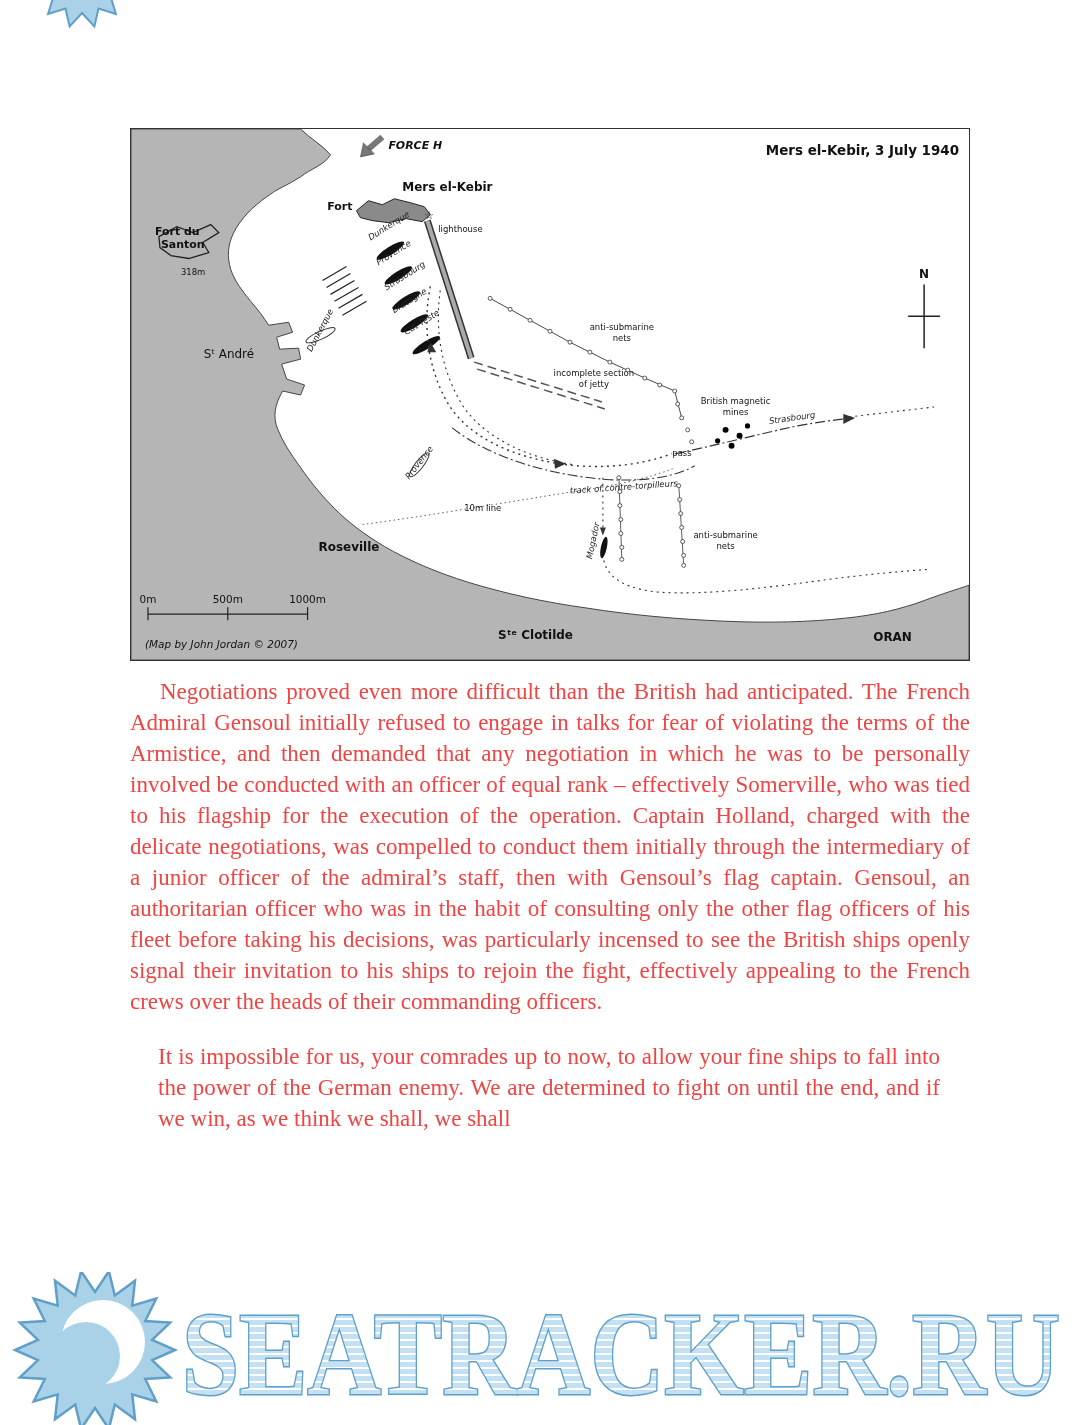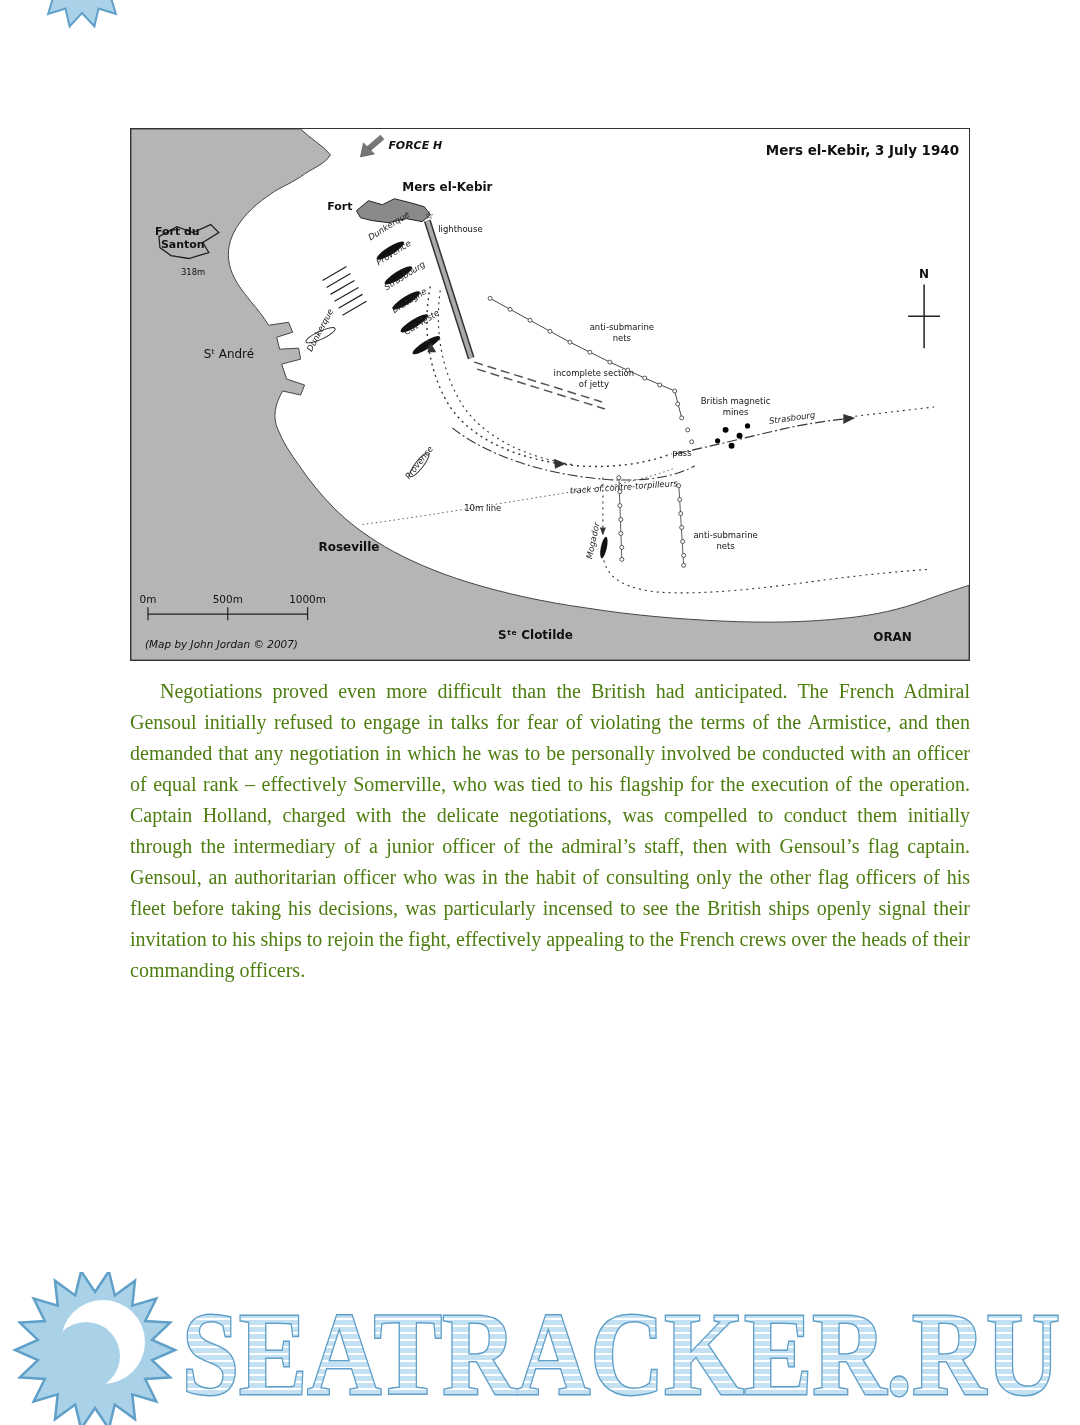--- a/index.html
+++ b/index.html
@@ -10,21 +10,21 @@
   .map-frame svg{display:block;width:100%;height:100%;}
   .mt{font-family:"DejaVu Sans",sans-serif;fill:#111;font-size:9.5px;}
   .mtb{font-weight:bold;}
   .mti{font-style:italic;font-size:8.5px;fill:#222;font-family:"DejaVu Sans",sans-serif;}
   .mts{font-size:8.5px;}
   .mt11{font-size:11px;}
   .mt12{font-size:12px;}
   .mt13{font-size:13.5px;}
   .mt10{font-size:10.5px;}
   .bodytext{position:absolute;left:130px;top:676px;width:840px;
-            font-size:20px;line-height:31px;text-align:justify;color:#4d7c0f;}
+            font-size:23px;line-height:31px;text-align:justify;color:#ef4444;}
   .bodytext p{margin:0;text-indent:30px;}
   .bodytext .quote{margin:24px 30px 0 28px;text-indent:0;}
   .wm{position:absolute;left:0;top:1272px;}
   .corner{position:absolute;left:20px;top:0;}
 </style>
 </head>
 <body>
 
 <svg class="corner" width="130" height="32" viewBox="0 0 130 32">
   <polygon points="114,-25 108.4,-7.6 90.6,-3.5 95.9,13.9 78.5,8.6 74.4,26.4 62,13 49.6,26.4 45.5,8.6 28.1,13.9 33.4,-3.5 15.6,-7.6 10,-25" fill="#a9d2e8" stroke="#5f9fc8" stroke-width="2"></polygon>
@@ -200,20 +200,21 @@
   <text class="mt mt10" x="17" y="476" text-anchor="middle">0m</text>
   <text class="mt mt10" x="97" y="476" text-anchor="middle">500m</text>
   <text class="mt mt10" x="177" y="476" text-anchor="middle">1000m</text>
 
   <text class="mt mt10" x="14" y="521" font-style="italic">(Map  by John Jordan © 2007)</text>
 </svg>
 </div>
 
 <div class="bodytext">
   <p>Negotiations proved even more difficult than the British had anticipated. The French Admiral Gensoul initially refused to engage in talks for fear of violating the terms of the Armistice, and then demanded that any negotiation in which he was to be personally involved be conducted with an officer of equal rank – effectively Somerville, who was tied to his flagship for the execution of the operation. Captain Holland, charged with the delicate negotiations, was compelled to conduct them initially through the intermediary of a junior officer of the admiral’s staff, then with Gensoul’s flag captain. Gensoul, an authoritarian officer who was in the habit of consulting only the other flag officers of his fleet before taking his decisions, was particularly incensed to see the British ships openly signal their invitation to his ships to rejoin the fight, effectively appealing to the French crews over the heads of their commanding officers.</p>
+  <p class="quote">It is impossible for us, your comrades up to now, to allow your fine ships to fall into the power of the German enemy. We are determined to fight on until the end, and if we win, as we think we shall, we shall</p>
 </div>
 
 <svg class="wm" width="1080" height="153" viewBox="0 0 1080 153">
   <defs>
     <pattern id="wmstripe" width="10" height="7" patternUnits="userSpaceOnUse">
       <rect width="10" height="7" fill="#c3e1f2"></rect>
       <rect y="4" width="10" height="2" fill="#ffffff"></rect>
     </pattern>
   </defs>
   <polygon points="175,78 152.1,88.1 170.2,105.4 145.2,107 156.3,129.4 132.3,122.4 135,147.3 114.8,132.5 108.9,156.8 95,136 81.1,156.8 75.2,132.5 55,147.3 57.7,122.4 33.7,129.4 44.8,107 19.8,105.4 37.9,88.1 15,78 37.9,67.9 19.8,50.6 44.8,49 33.7,26.6 57.7,33.6 55,8.7 75.2,23.5 81.1,-0.8 95,20 108.9,-0.8 114.8,23.5 135,8.7 132.3,33.6 156.3,26.6 145.2,49 170.2,50.6 152.1,67.9" fill="#a9d2e8" stroke="#5f9fc8" stroke-width="2.5"></polygon>

